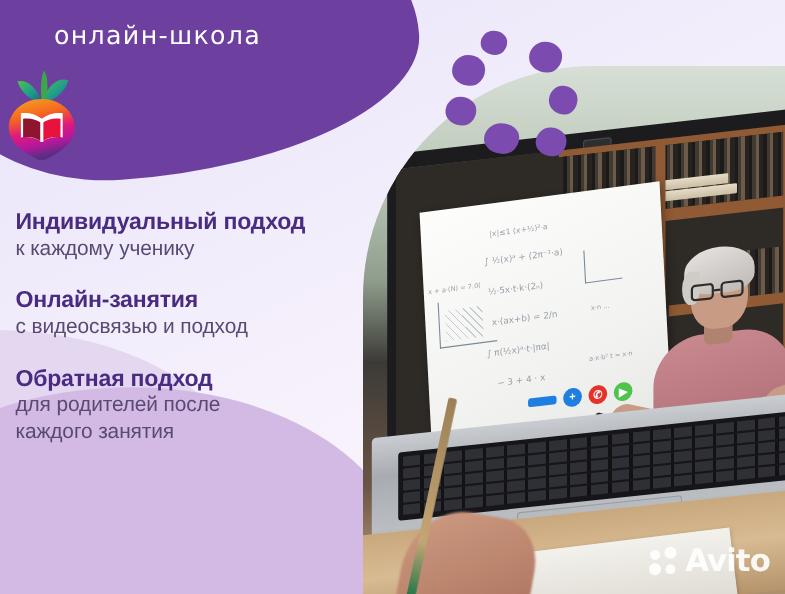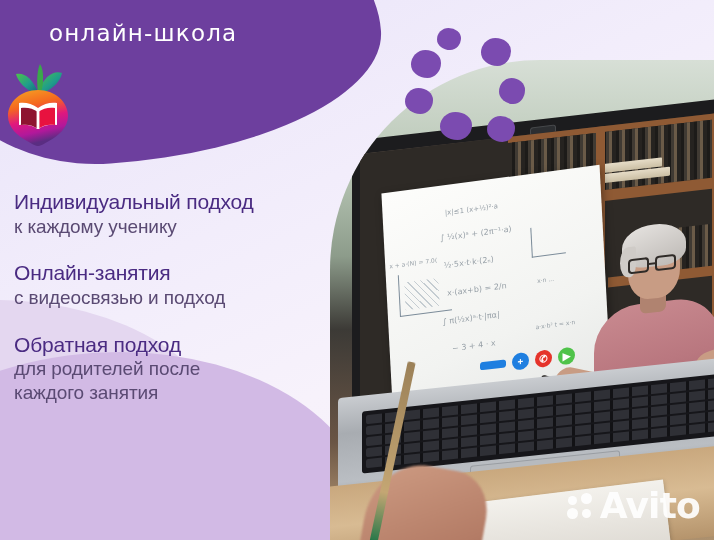--- a/index.html
+++ b/index.html
@@ -203,37 +203,37 @@
     background:linear-gradient(180deg,#9b8057 0%,#c4a673 70%,#2f7a4b 95%,#1d5c38 100%);
     transform:rotate(12deg);
     border-radius:2px;
     filter:blur(.5px);
   }
 
   
   .copy{ position:absolute; left:14px; top:190px; width:390px; z-index:7; }
   .blk{ margin-bottom:23px; }
   .blk h2{
-    font-size:21px; font-weight:normal; color:#4a2b82;
+    font-size:21px; font-weight:bold; color:#4a2b82;
     letter-spacing:-0.2px; line-height:1.18; white-space:nowrap;
   }
   .blk p{
     font-size:19px; color:#5a4a73; font-weight:400;
     line-height:1.24; letter-spacing:-0.1px;
   }
 
   
   .avito{
     position:absolute; right:14px; bottom:14px;
     display:flex; align-items:center; gap:7px;
     z-index:9; opacity:.92;
   }
   .avito-mark{ position:relative; width:26px; height:26px; }
   .avito-mark span{ position:absolute; border-radius:50%; background:#fff; }
-  .avito-txt{ color:#fff; font-size:36px; font-weight:bold; letter-spacing:-0.8px; font-family:"DejaVu Sans", sans-serif;text-align:center; }
+  .avito-txt{ color:#fff; font-size:28px; font-weight:bold; letter-spacing:-0.8px; font-family:"DejaVu Sans", sans-serif;text-align:center; }
 </style>
 </head>
 <body>
 
 <div class="ad">
 
   <div class="bg-bottom-blob2"></div>
   <div class="bg-bottom-blob"></div>
 
   <div class="photo-clip">

